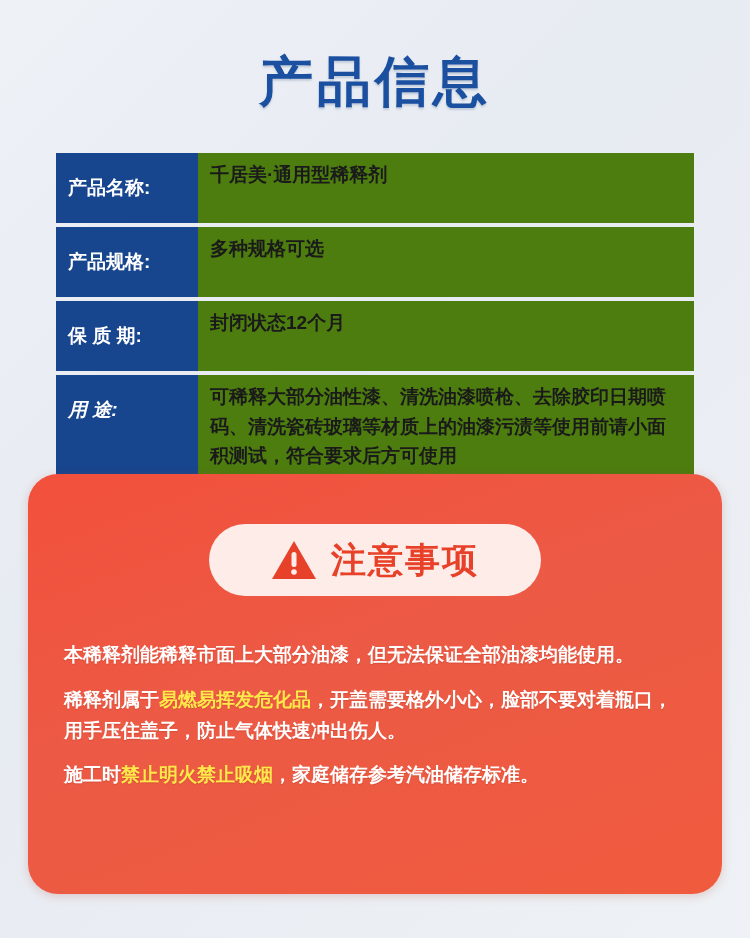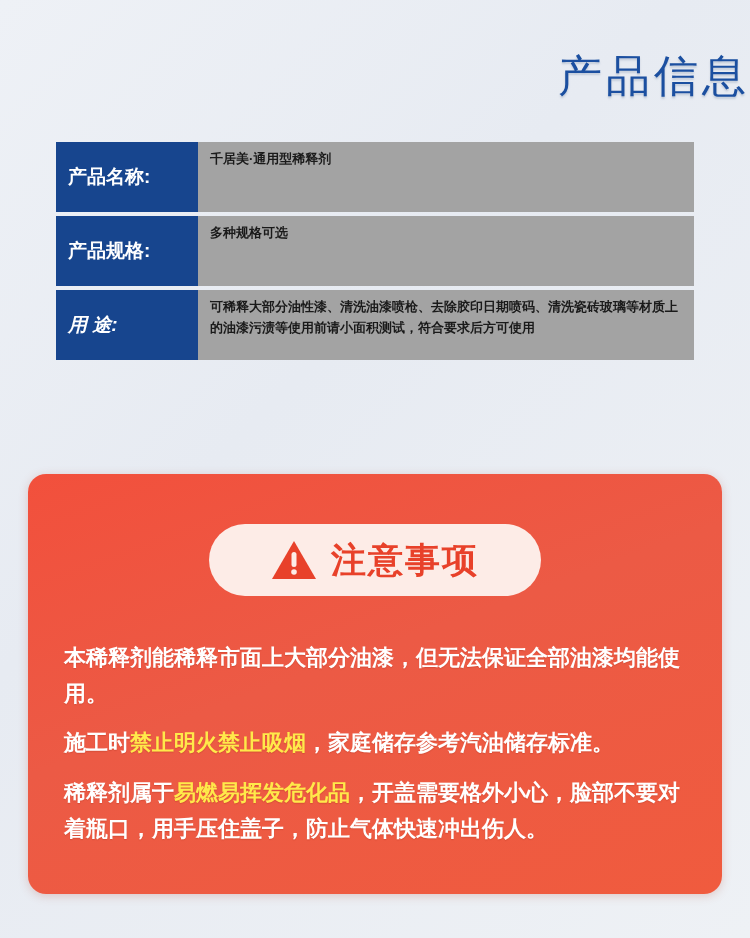--- a/index.html
+++ b/index.html
@@ -16,23 +16,23 @@
   }
   .page {
     width: 750px;
     height: 938px;
     position: relative;
     box-sizing: border-box;
   }
 
   
   .title {
-    text-align: right;
-    font-size: 44px;
-    font-weight: normal;
+    text-align: center;
+    font-size: 54px;
+    font-weight: bold;
     color: #1b4fa0;
     letter-spacing: 4px;
     padding-top: 52px;
     line-height: 1.1;
     text-shadow: 0 2px 2px rgba(120,140,170,0.35);
   }
 
   
   .info-table {
     margin: 38px 56px 0 56px;
@@ -46,41 +46,41 @@
     font-size: 19px;
     font-weight: bold;
     white-space: nowrap;
     padding: 22px 12px;
     width: 118px;
     text-align: left;
     vertical-align: top;
     letter-spacing: 0px;
   }
   .info-table .value-cell {
-    background: #a3a3a3;
+    background: #4d7c0f;
     color: #1a1a1a;
-    font-size: 13px;
+    font-size: 19px;
     font-weight: bold;
     padding: 7px 12px;
     vertical-align: top;
     line-height: 1.55;
   }
   .info-table tr.multiline .label-cell {
     vertical-align: top;
     font-style: italic;
   }
 
   
   .notice {
     position: absolute;
     left: 28px;
     top: 474px;
     width: 694px;
     height: 420px;
-    border-radius: 18px;
+    border-radius: 30px;
     background: linear-gradient(160deg, #f2503c 0%, #ec5a45 45%, #f05b3e 100%);
     box-shadow: 0 2px 10px rgba(180,80,60,0.25);
     overflow: hidden;
   }
   .notice-badge {
     margin: 50px auto 0 auto;
     width: 332px;
     height: 72px;
     background: #fdece7;
     border-radius: 36px;
@@ -98,21 +98,21 @@
   .warn-icon svg { display: block; }
   .notice-badge-text {
     font-size: 35px;
     font-weight: bold;
     color: #e8412a;
     letter-spacing: 2px;
   }
   .notice-body {
     margin: 44px 36px 0 36px;
     color: #ffffff;
-    font-size: 22px;
+    font-size: 19px;
     line-height: 1.62;
     font-weight: bold;
   }
   .notice-body p {
     margin: 0 0 14px 0;
     text-shadow: 0 1px 1px rgba(150,40,20,0.25);
   }
   .notice-body .em {
     color: #ffe94a;
   }
@@ -127,20 +127,24 @@
   <table class="info-table">
     <tbody>
       <tr>
         <td class="label-cell">产品名称:</td>
         <td class="value-cell">千居美·通用型稀释剂</td>
       </tr>
       <tr>
         <td class="label-cell">产品规格:</td>
         <td class="value-cell">多种规格可选</td>
       </tr>
+      <tr>
+        <td class="label-cell">保 质 期:</td>
+        <td class="value-cell">封闭状态12个月</td>
+      </tr>
       <tr class="multiline">
         <td class="label-cell">用    途:</td>
         <td class="value-cell">可稀释大部分油性漆、清洗油漆喷枪、去除胶印日期喷码、清洗瓷砖玻璃等材质上的油漆污渍等使用前请小面积测试，符合要求后方可使用</td>
       </tr>
     </tbody>
   </table>
 
   <div class="notice">
     <div class="notice-badge">
       <span class="warn-icon">
@@ -151,21 +155,21 @@
         </svg>
       </span>
       <span class="notice-badge-text">注意事项</span>
     </div>
 
     <div class="notice-body">
       <p>
         <span>本稀释剂能稀释市面上大部分油漆，但无法保证全部油漆均能使用。</span>
       </p>
       <p>
-        <span>施工时</span><span class="em">禁止明火禁止吸烟</span><span>，家庭储存参考汽油储存标准。</span>
+        <span>稀释剂属于</span><span class="em">易燃易挥发危化品</span><span>，开盖需要格外小心，脸部不要对着瓶口，用手压住盖子，防止气体快速冲出伤人。</span>
       </p>
       <p>
-        <span>稀释剂属于</span><span class="em">易燃易挥发危化品</span><span>，开盖需要格外小心，脸部不要对着瓶口，用手压住盖子，防止气体快速冲出伤人。</span>
+        <span>施工时</span><span class="em">禁止明火禁止吸烟</span><span>，家庭储存参考汽油储存标准。</span>
       </p>
     </div>
   </div>
 
 </div>
 
 </body></html>

